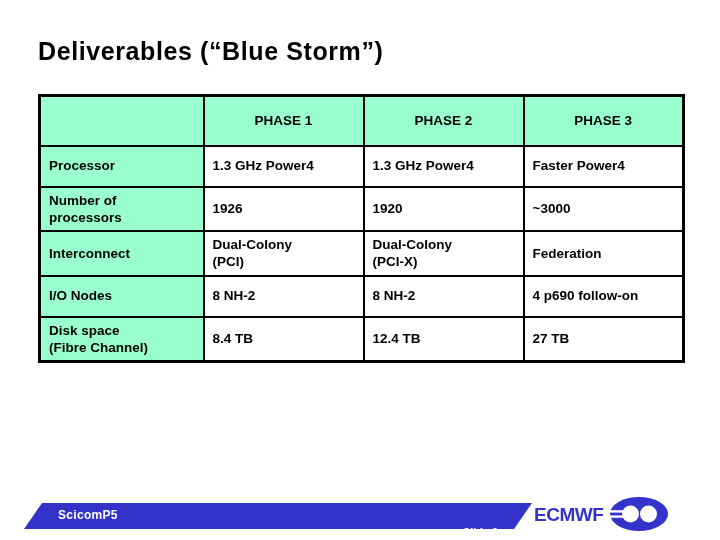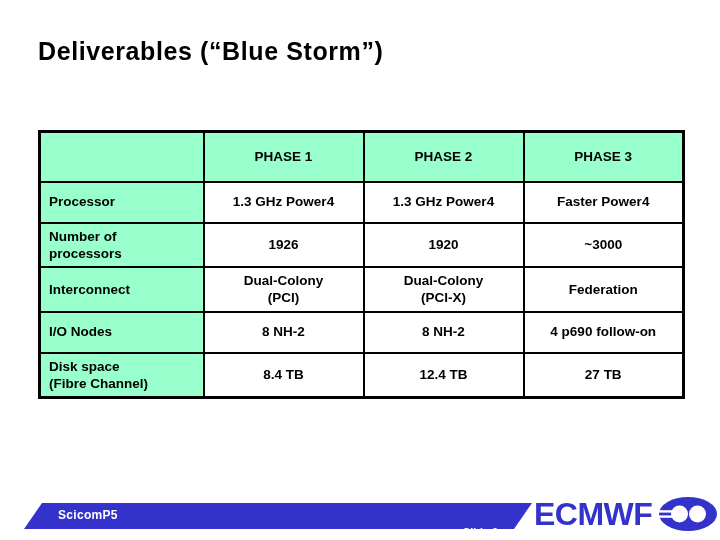--- a/index.html
+++ b/index.html
@@ -39,42 +39,41 @@
 
   
   #deliverables-table {
     position: absolute;
     left: 38px;
     top: 94px;
     width: 644px;
     border-collapse: collapse;
     table-layout: fixed;
     border: 3px solid #000000;
-    margin-top: 36px;
   }
   #deliverables-table td,
   #deliverables-table th {
     border: 2px solid #000000;
     font-size: 13.5px;
     font-weight: bold;
     color: #000000;
     padding: 4px 8px;
     line-height: 1.28;
     vertical-align: middle;
     box-sizing: border-box;
   }
   .col-label {
     width: 164px;
     background: #99ffcc;
     text-align: left;
   }
   .col-phase {
     width: 160px;
     background: #ffffff;
-    text-align: center;
+    text-align: left;
   }
   thead .col-phase,
   thead .col-label {
     background: #99ffcc;
     text-align: center;
     height: 50px;
   }
   tbody tr { height: 41px; }
   tbody tr.tall { height: 56px; }
 
@@ -118,21 +117,21 @@
 
   #brand {
     position: absolute;
     left: 534px;
     top: -5px;
     display: flex;
     align-items: center;
     gap: 7px;
   }
   #brand-text {
-    font-size: 32px;
+    font-size: 19px;
     font-weight: bold;
     color: #3333cc;
     letter-spacing: -0.5px;
     line-height: 1;
   }
   #brand-logo {
     width: 58px;
     height: 34px;
     display: block;
   }

